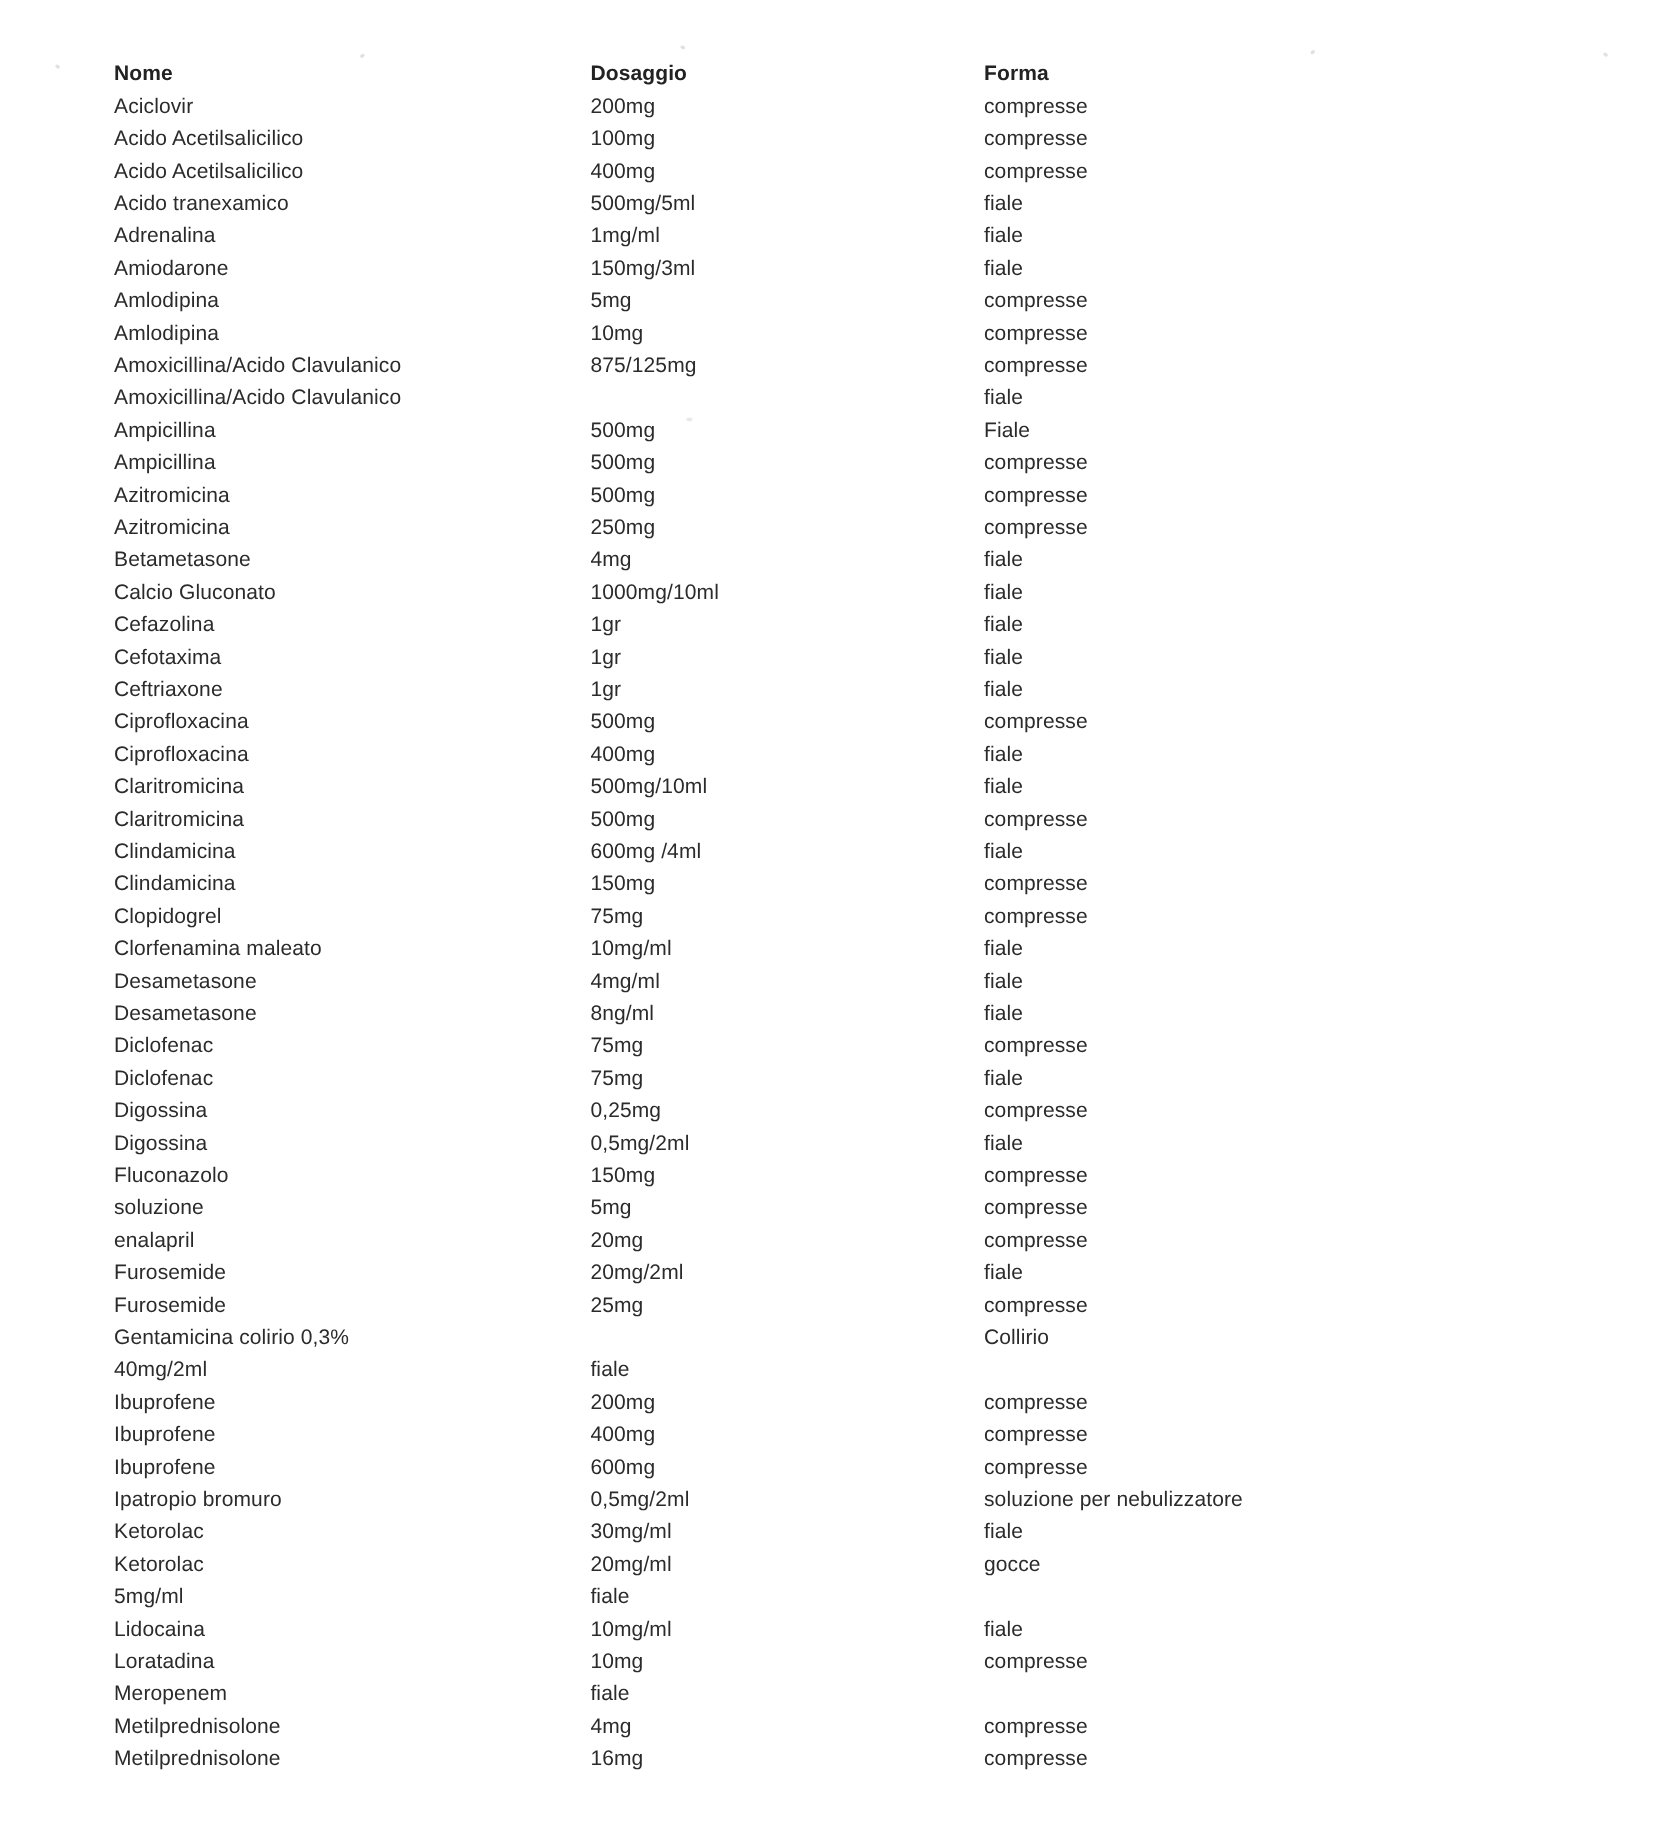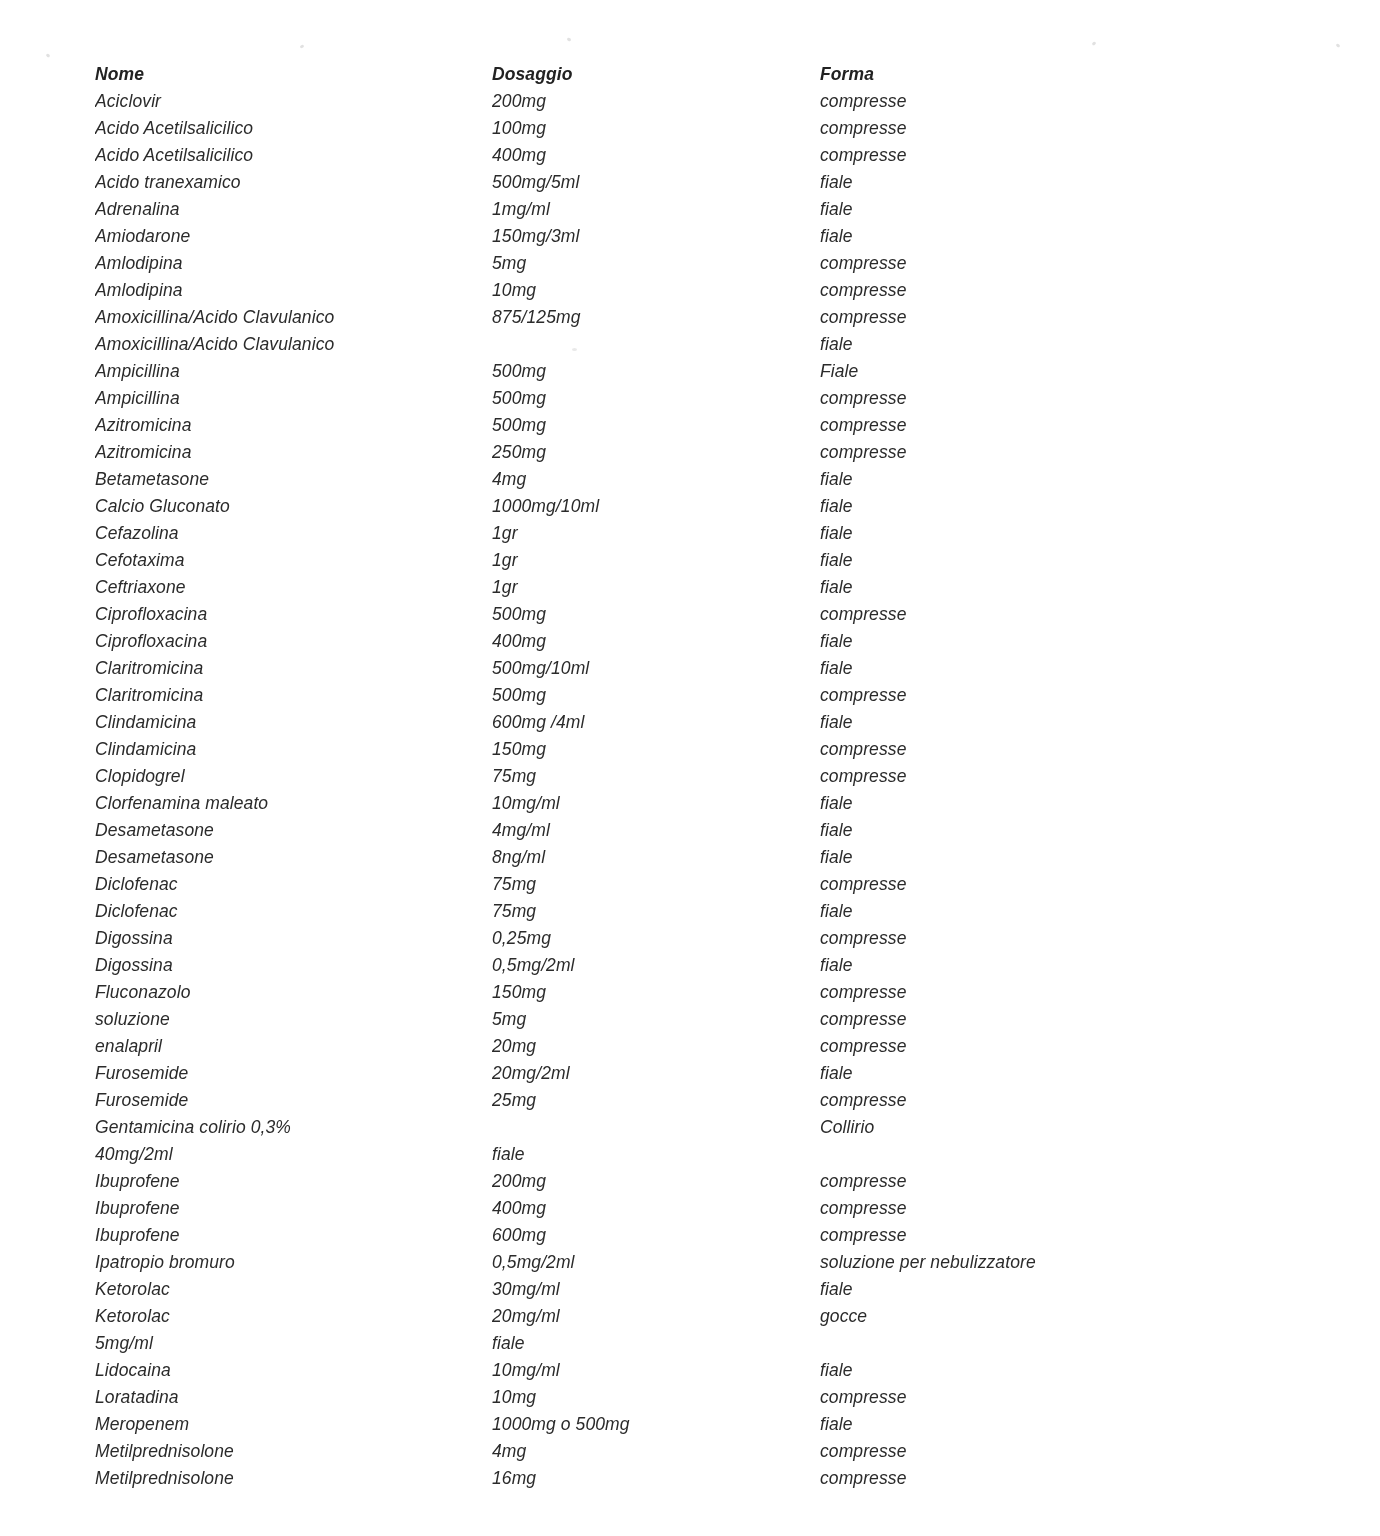--- a/index.html
+++ b/index.html
@@ -15,23 +15,22 @@
     overflow: hidden;
   }
   .page {
     position: absolute;
     inset: 0;
     background: #ffffff;
   }
   .med-table {
     position: absolute;
     left: 95px;
-    top: 61px;
+    top: 48px;
     width: 1260px;
-    font-style: italic;
   }
   .t-row {
     display: grid;
     grid-template-columns: 397px 328px 535px;
     height: 27px;
     align-items: center;
   }
   .t-cell {
     font-size: 17.5px;
     line-height: 27px;
@@ -315,21 +314,20 @@
           <div class="t-cell">10mg/ml</div>
           <div class="t-cell">fiale</div>
         </div>
         <div class="t-row">
           <div class="t-cell">Loratadina</div>
           <div class="t-cell">10mg</div>
           <div class="t-cell">compresse</div>
         </div>
         <div class="t-row">
           <div class="t-cell">Meropenem</div>
-          <div class="t-cell">1000mg o 500mg</div>
           <div class="t-cell">fiale</div>
         </div>
         <div class="t-row">
           <div class="t-cell">Metilprednisolone</div>
           <div class="t-cell">4mg</div>
           <div class="t-cell">compresse</div>
         </div>
         <div class="t-row">
           <div class="t-cell">Metilprednisolone</div>
           <div class="t-cell">16mg</div>

